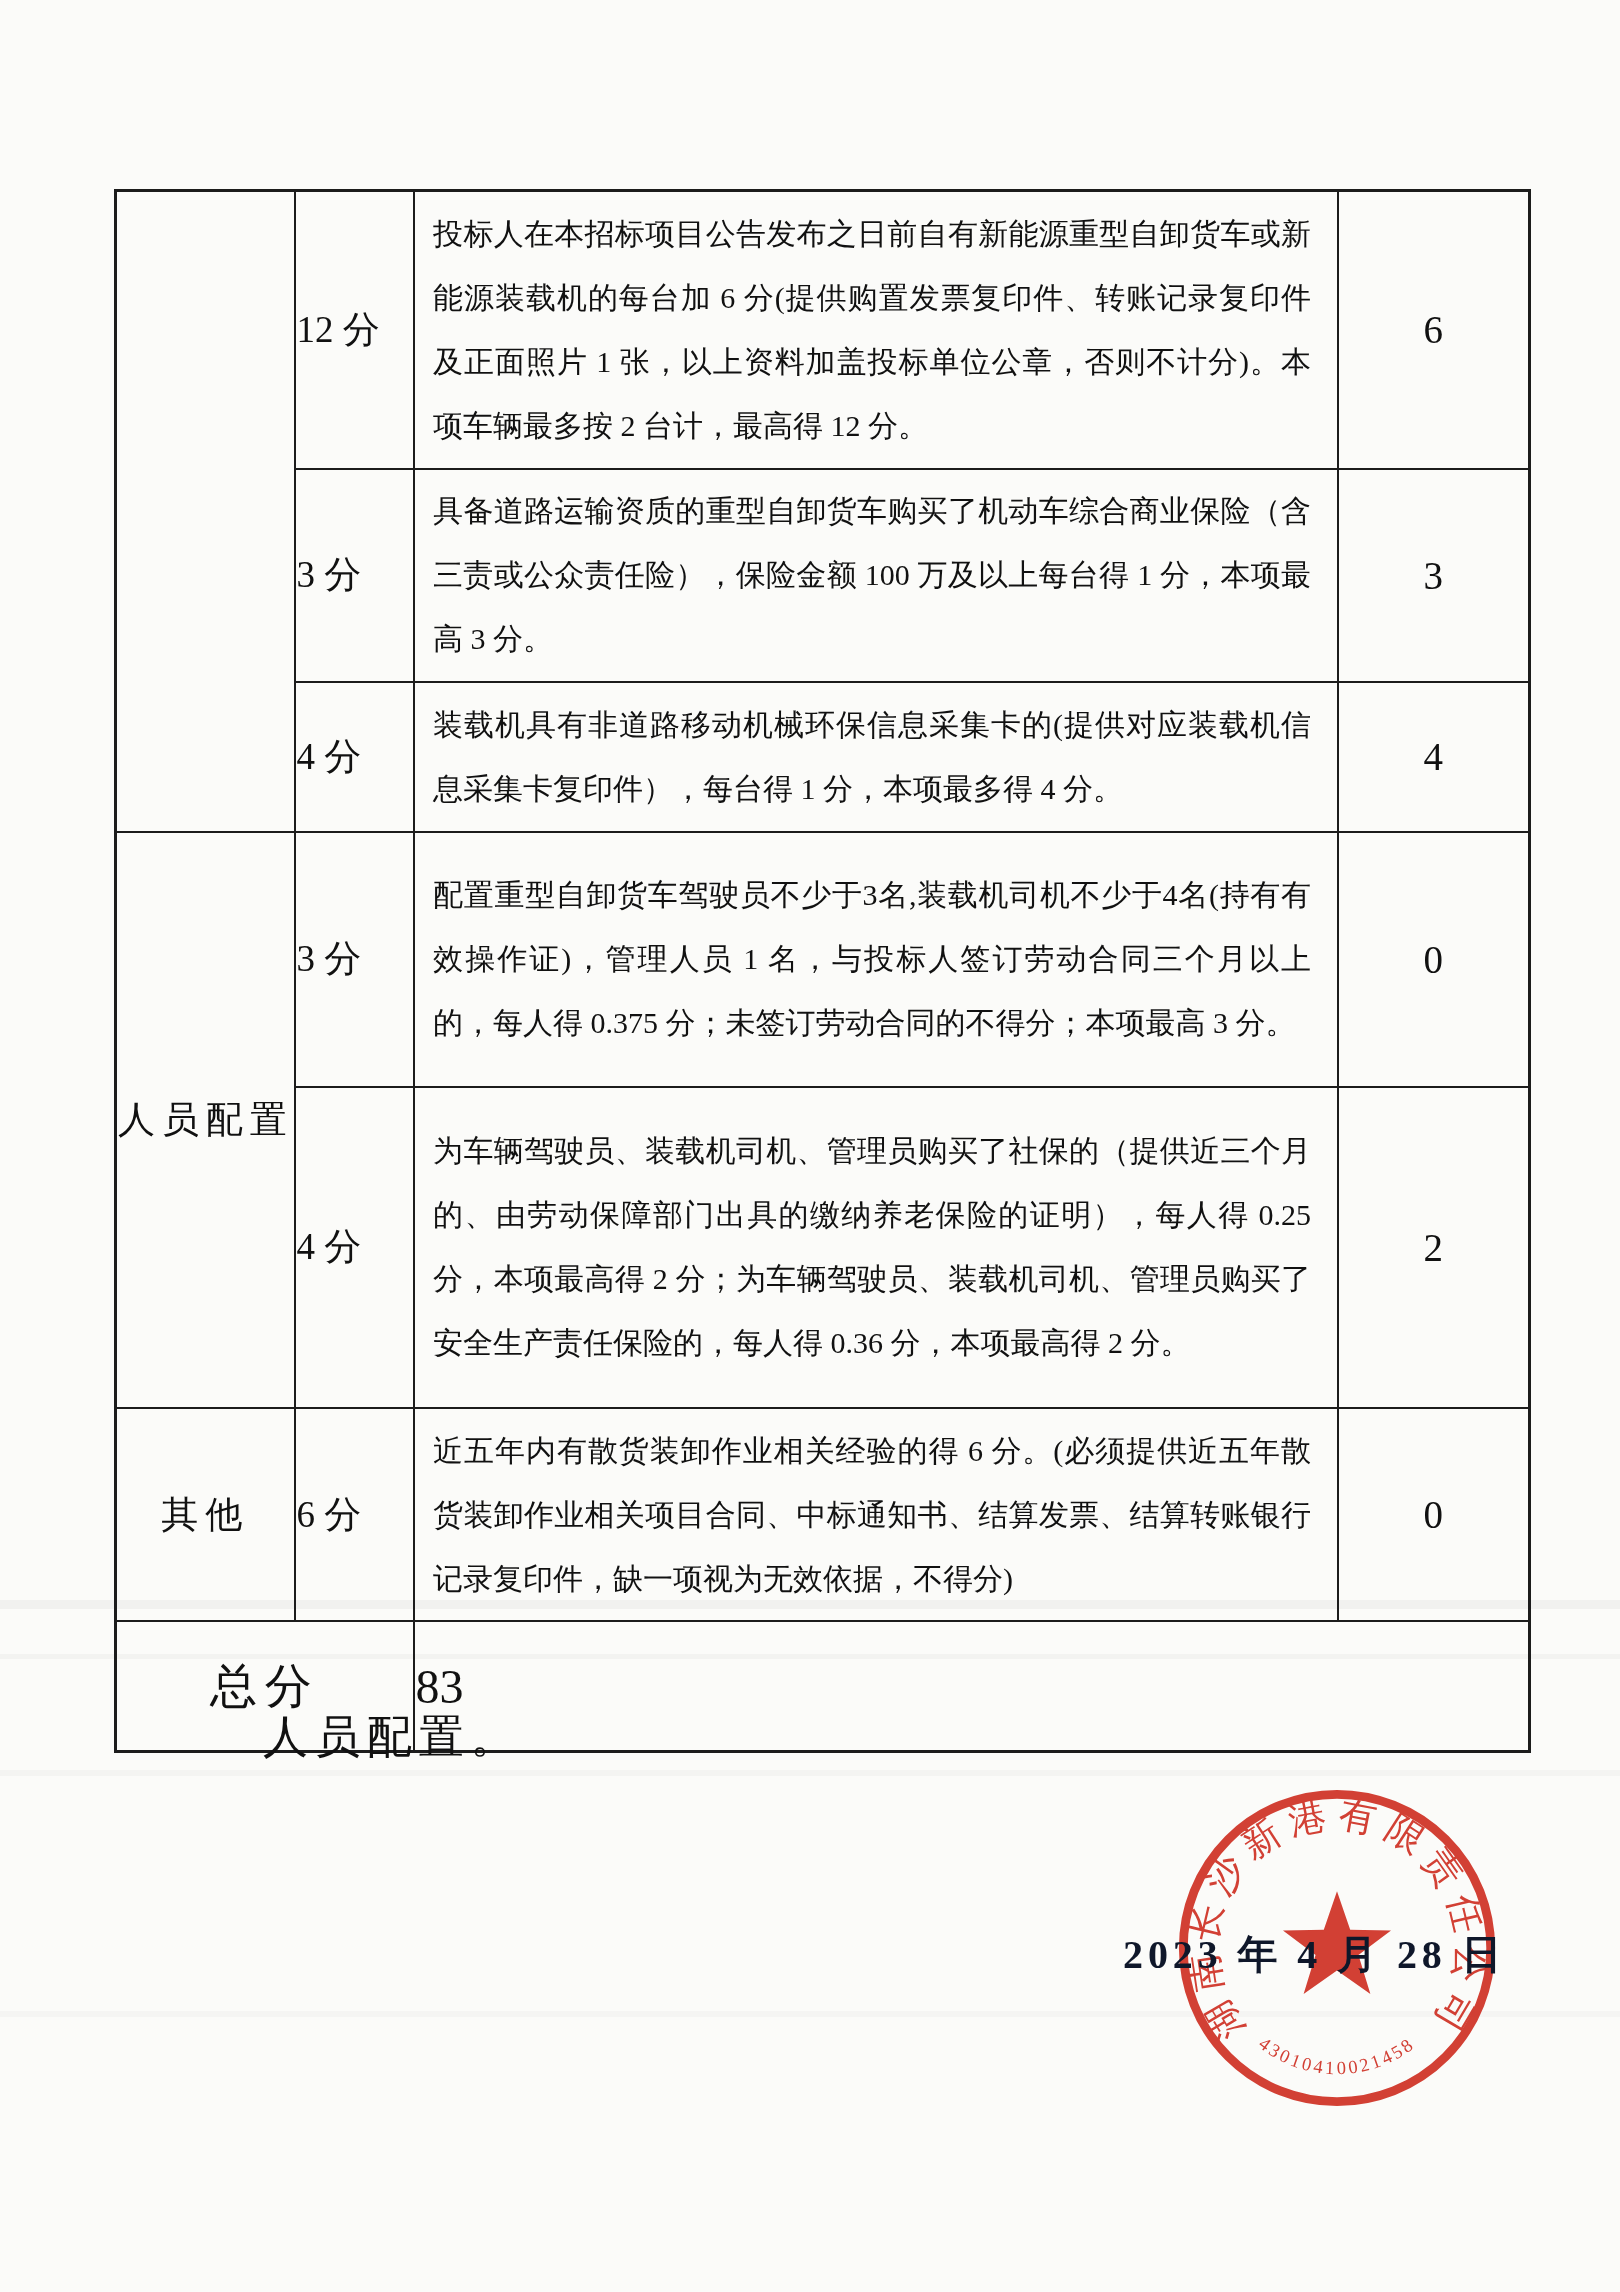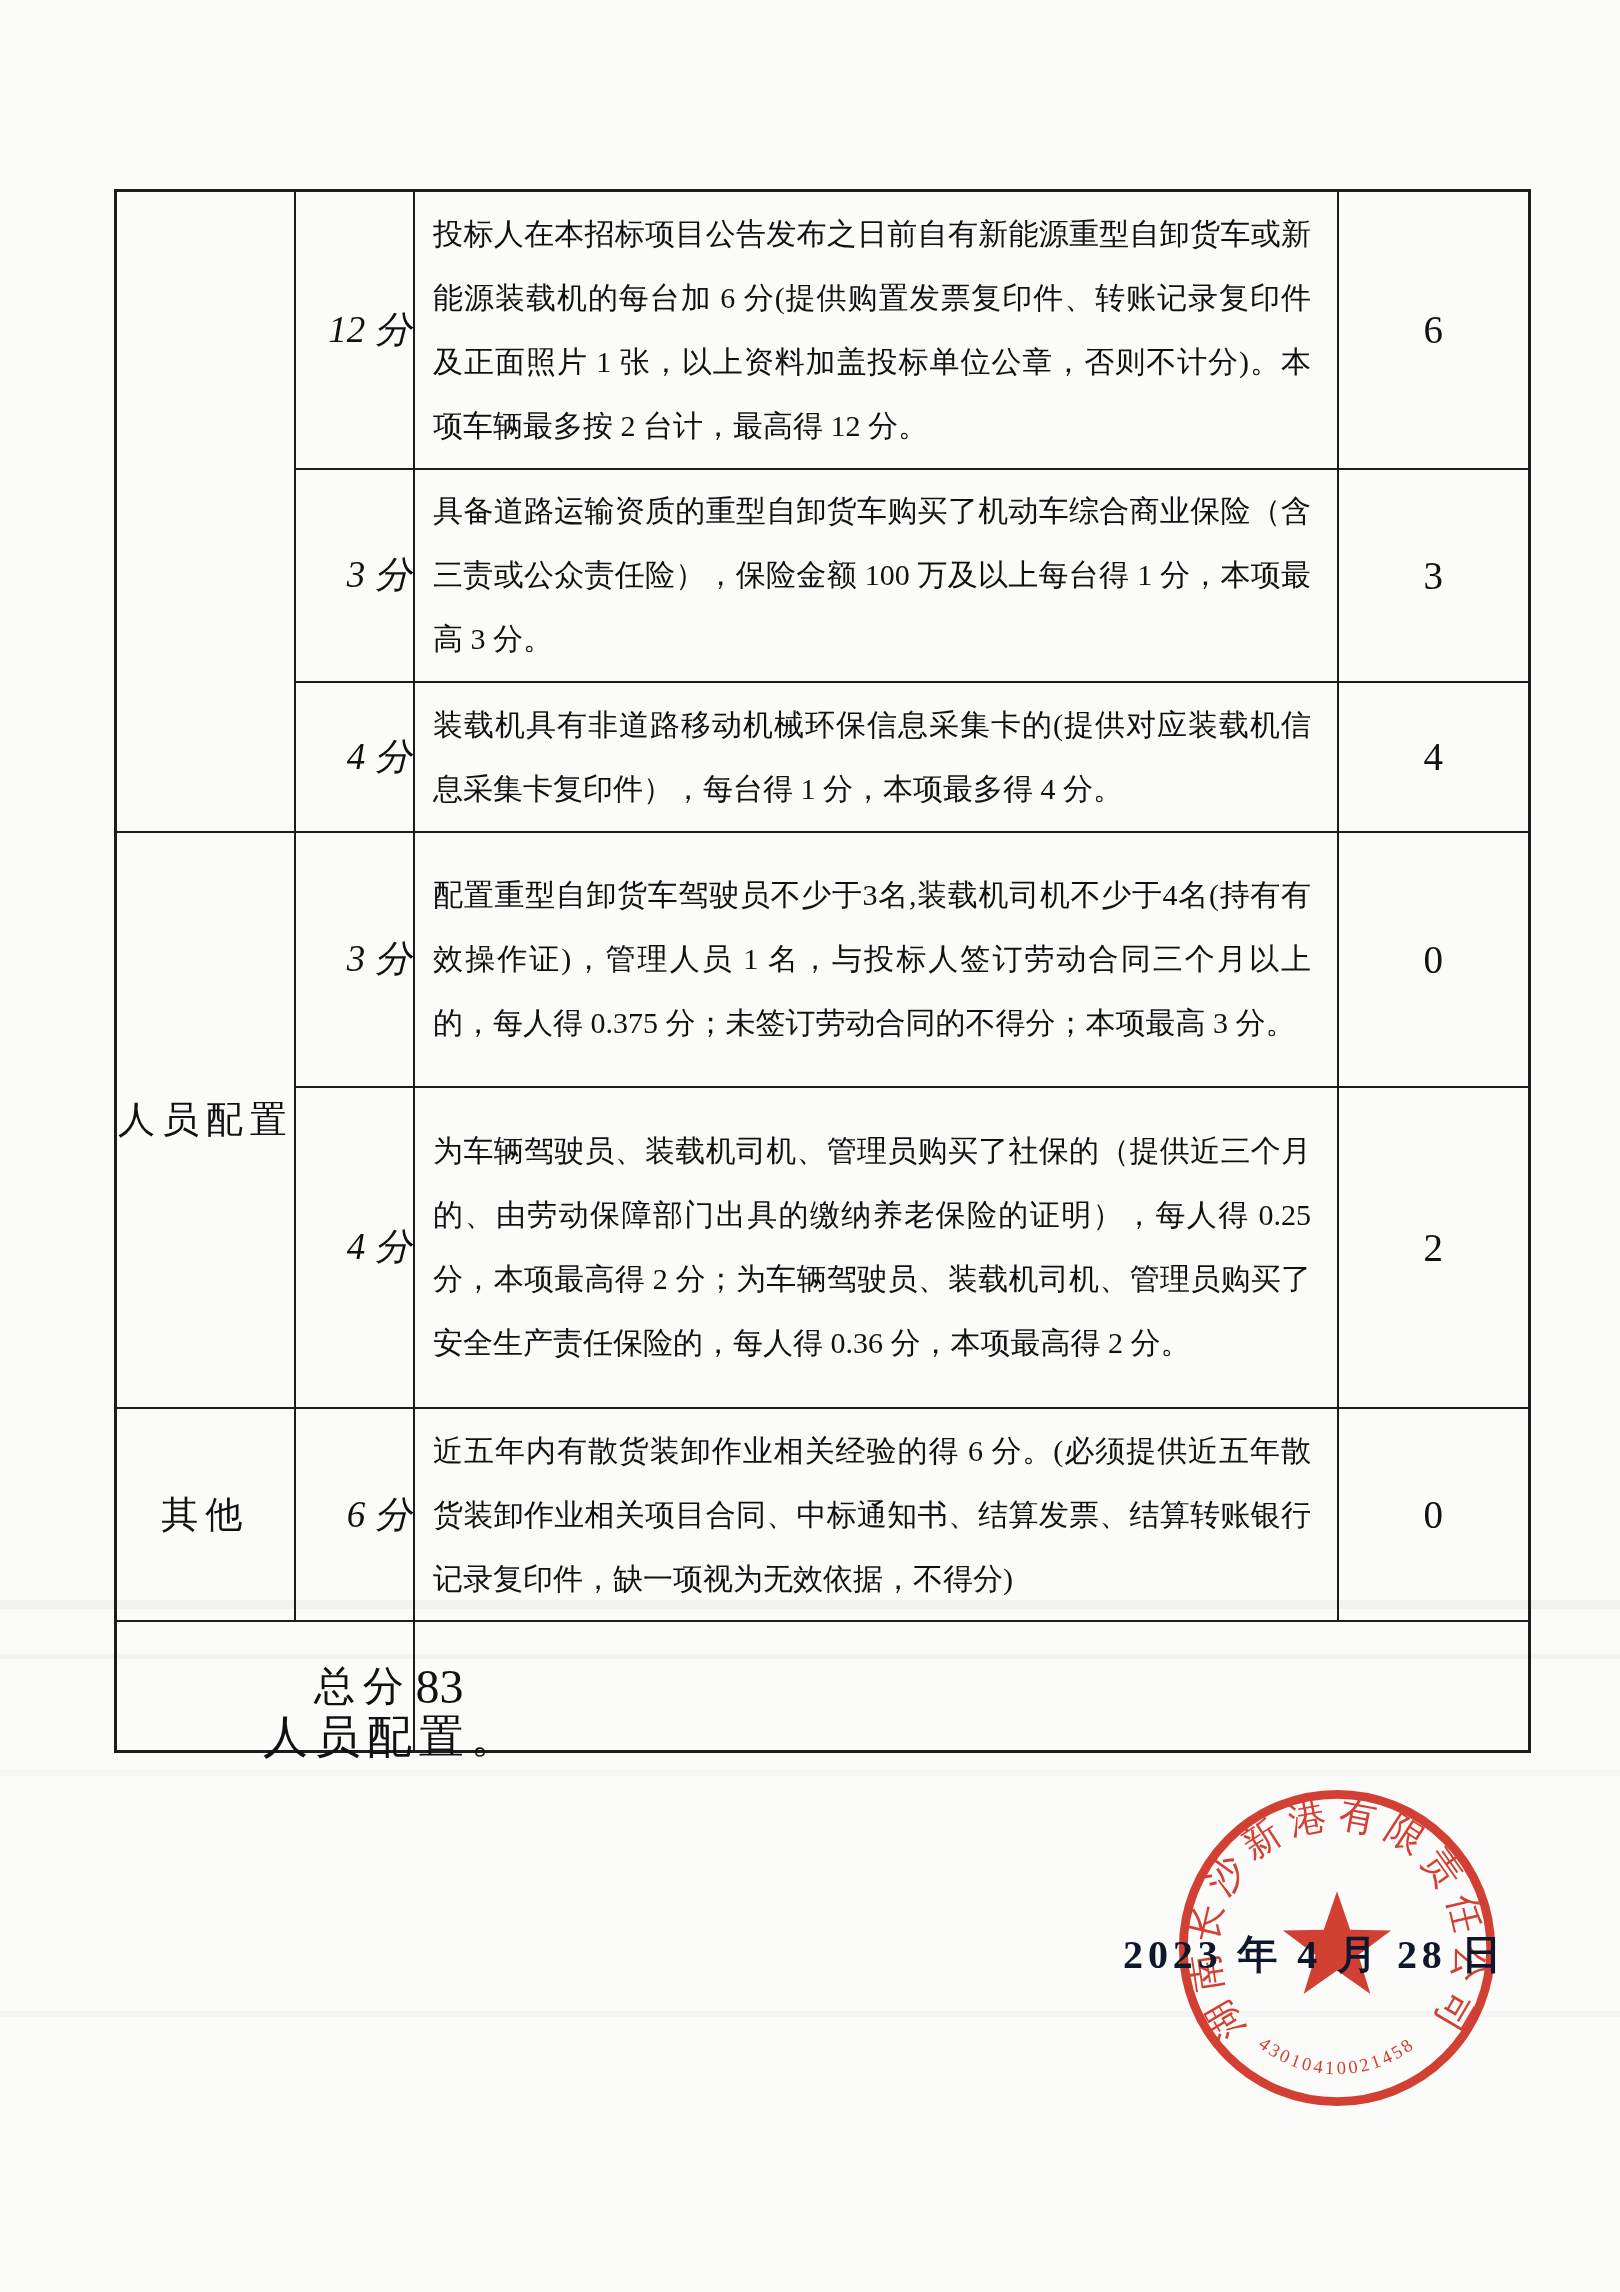--- a/index.html
+++ b/index.html
@@ -17,32 +17,32 @@
   .doc-table td{
     border:2.9px solid #1c1c1c;
     vertical-align:middle;
     background:transparent;
   }
   .doc-table{border:3.9px solid #1c1c1c;}
   td.cat{
     text-align:center;font-size:37px;letter-spacing:6.9px;white-space:nowrap;
   }
   td.pts{
-    text-align:right;font-size:37px;white-space:nowrap;font-style:italic;
+    text-align:left;font-size:37px;white-space:nowrap;
   }
   td.desc{
     padding:9.8px 25.5px 9.8px 18.6px;
     font-size:30px;line-height:64px;
     text-align:justify;text-justify:inter-ideograph;
   }
   td.score{
     text-align:center;font-size:39px;
   }
   td.total-label{
-    text-align:right;font-size:41px;letter-spacing:7.8px;
+    text-align:center;font-size:47px;letter-spacing:7.8px;
   }
   td.total-value{
     text-align:left;font-size:48px;border-radius:30px;
   }
   .closing{
     position:absolute;left:263px;top:1707px;
     font-size:45px;letter-spacing:6.9px;z-index:3;
   }
   .seal{
     position:absolute;left:1151px;top:1762px;width:372px;height:372px;

